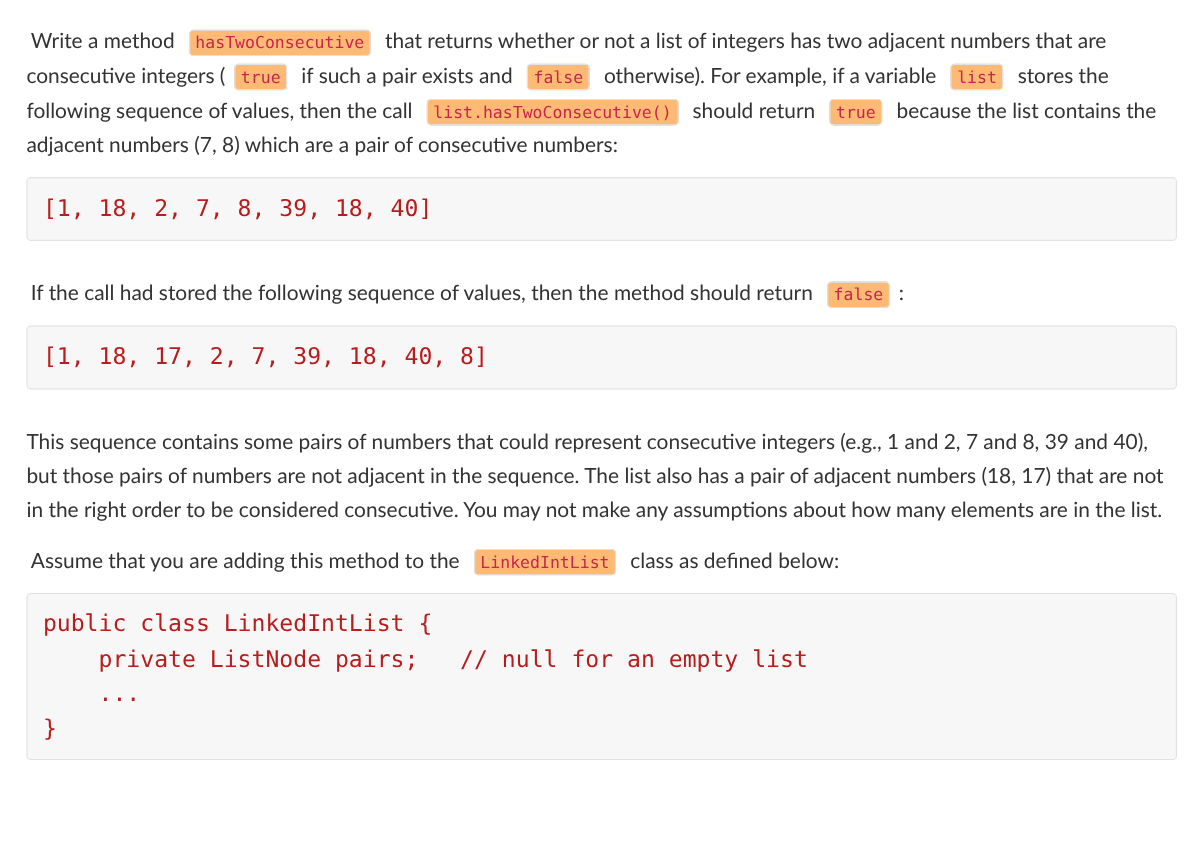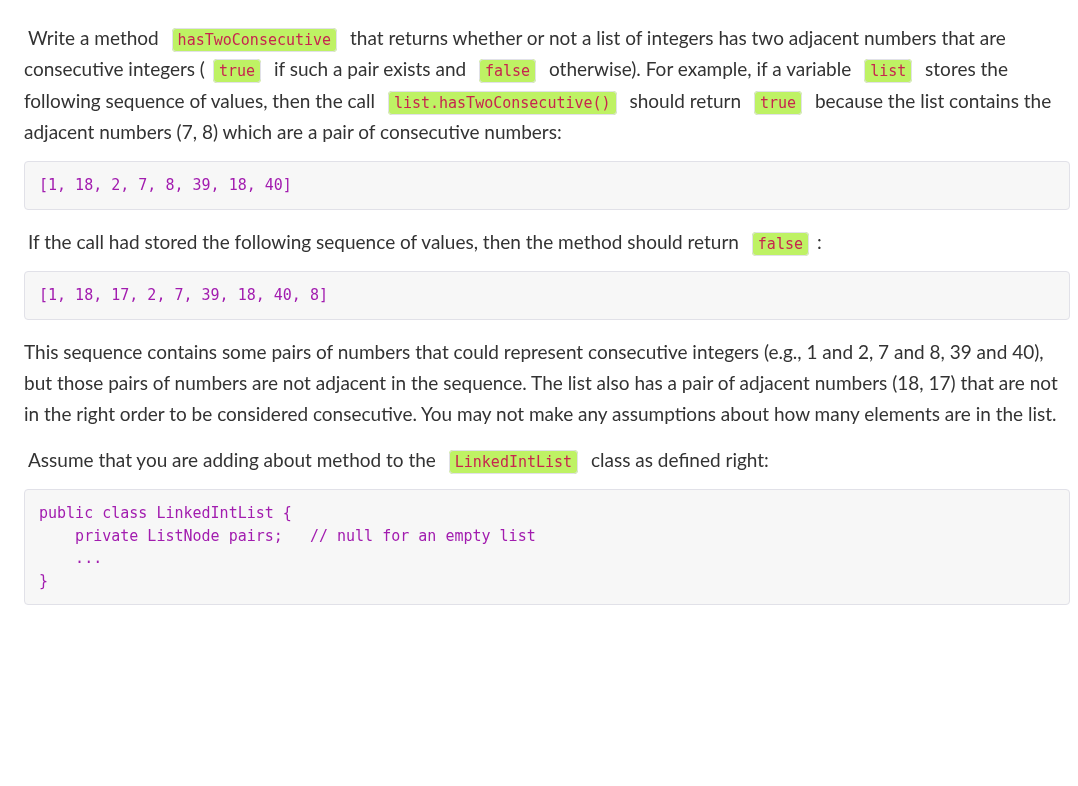--- a/index.html
+++ b/index.html
@@ -16,36 +16,36 @@
       padding: 14px 16px;
       width: 1078px;
     }
     p {
       margin: 0 0 14px 0;
     }
     .inline-code {
       font-family: "Menlo", "Consolas", "Monaco", monospace;
       font-size: 15px;
       color: #c7254e;
-      background-color: #bef264;
+      background-color: #fdba74;
       border: 1px solid #e1e1e8;
       border-radius: 4px;
       padding: 2px 5px;
       white-space: nowrap;
       vertical-align: baseline;
     }
     .code-block {
       font-family: "Menlo", "Consolas", "Monaco", monospace;
-      font-size: 15px;
-      color: #a21caf;
+      font-size: 21px;
+      color: #b91c1c;
       background-color: #f7f7f7;
       border: 1px solid #e1e1e8;
       border-radius: 4px;
       padding: 12px 14px;
-      margin: 12px 0 16px 0;
+      margin: 12px 0 32px 0;
       white-space: pre;
       line-height: 1.5;
     }
   </style>
 </head>
 <body>
 
 <p>
   <span>Write a method </span><span class="inline-code">hasTwoConsecutive</span><span> that returns whether or not a list of integers has two adjacent numbers that are consecutive integers (</span><span class="inline-code">true</span><span> if such a pair exists and </span><span class="inline-code">false</span><span> otherwise). For example, if a variable </span><span class="inline-code">list</span><span> stores the following sequence of values, then the call </span><span class="inline-code">list.hasTwoConsecutive()</span><span> should return </span><span class="inline-code">true</span><span> because the list contains the adjacent numbers (7, 8) which are a pair of consecutive numbers:</span>
 </p>
@@ -54,19 +54,19 @@
 
 <p>
   <span>If the call had stored the following sequence of values, then the method should return </span><span class="inline-code">false</span><span>:</span>
 </p>
 
 <div class="code-block">[1, 18, 17, 2, 7, 39, 18, 40, 8]</div>
 
 <p>This sequence contains some pairs of numbers that could represent consecutive integers (e.g., 1 and 2, 7 and 8, 39 and 40), but those pairs of numbers are not adjacent in the sequence. The list also has a pair of adjacent numbers (18, 17) that are not in the right order to be considered consecutive. You may not make any assumptions about how many elements are in the list.</p>
 
 <p>
-  <span>Assume that you are adding about method to the </span><span class="inline-code">LinkedIntList</span><span> class as defined right:</span>
+  <span>Assume that you are adding this method to the </span><span class="inline-code">LinkedIntList</span><span> class as defined below:</span>
 </p>
 
 <div class="code-block">public class LinkedIntList {
     private ListNode pairs;   // null for an empty list
     ...
 }</div>
 
 </body></html>

